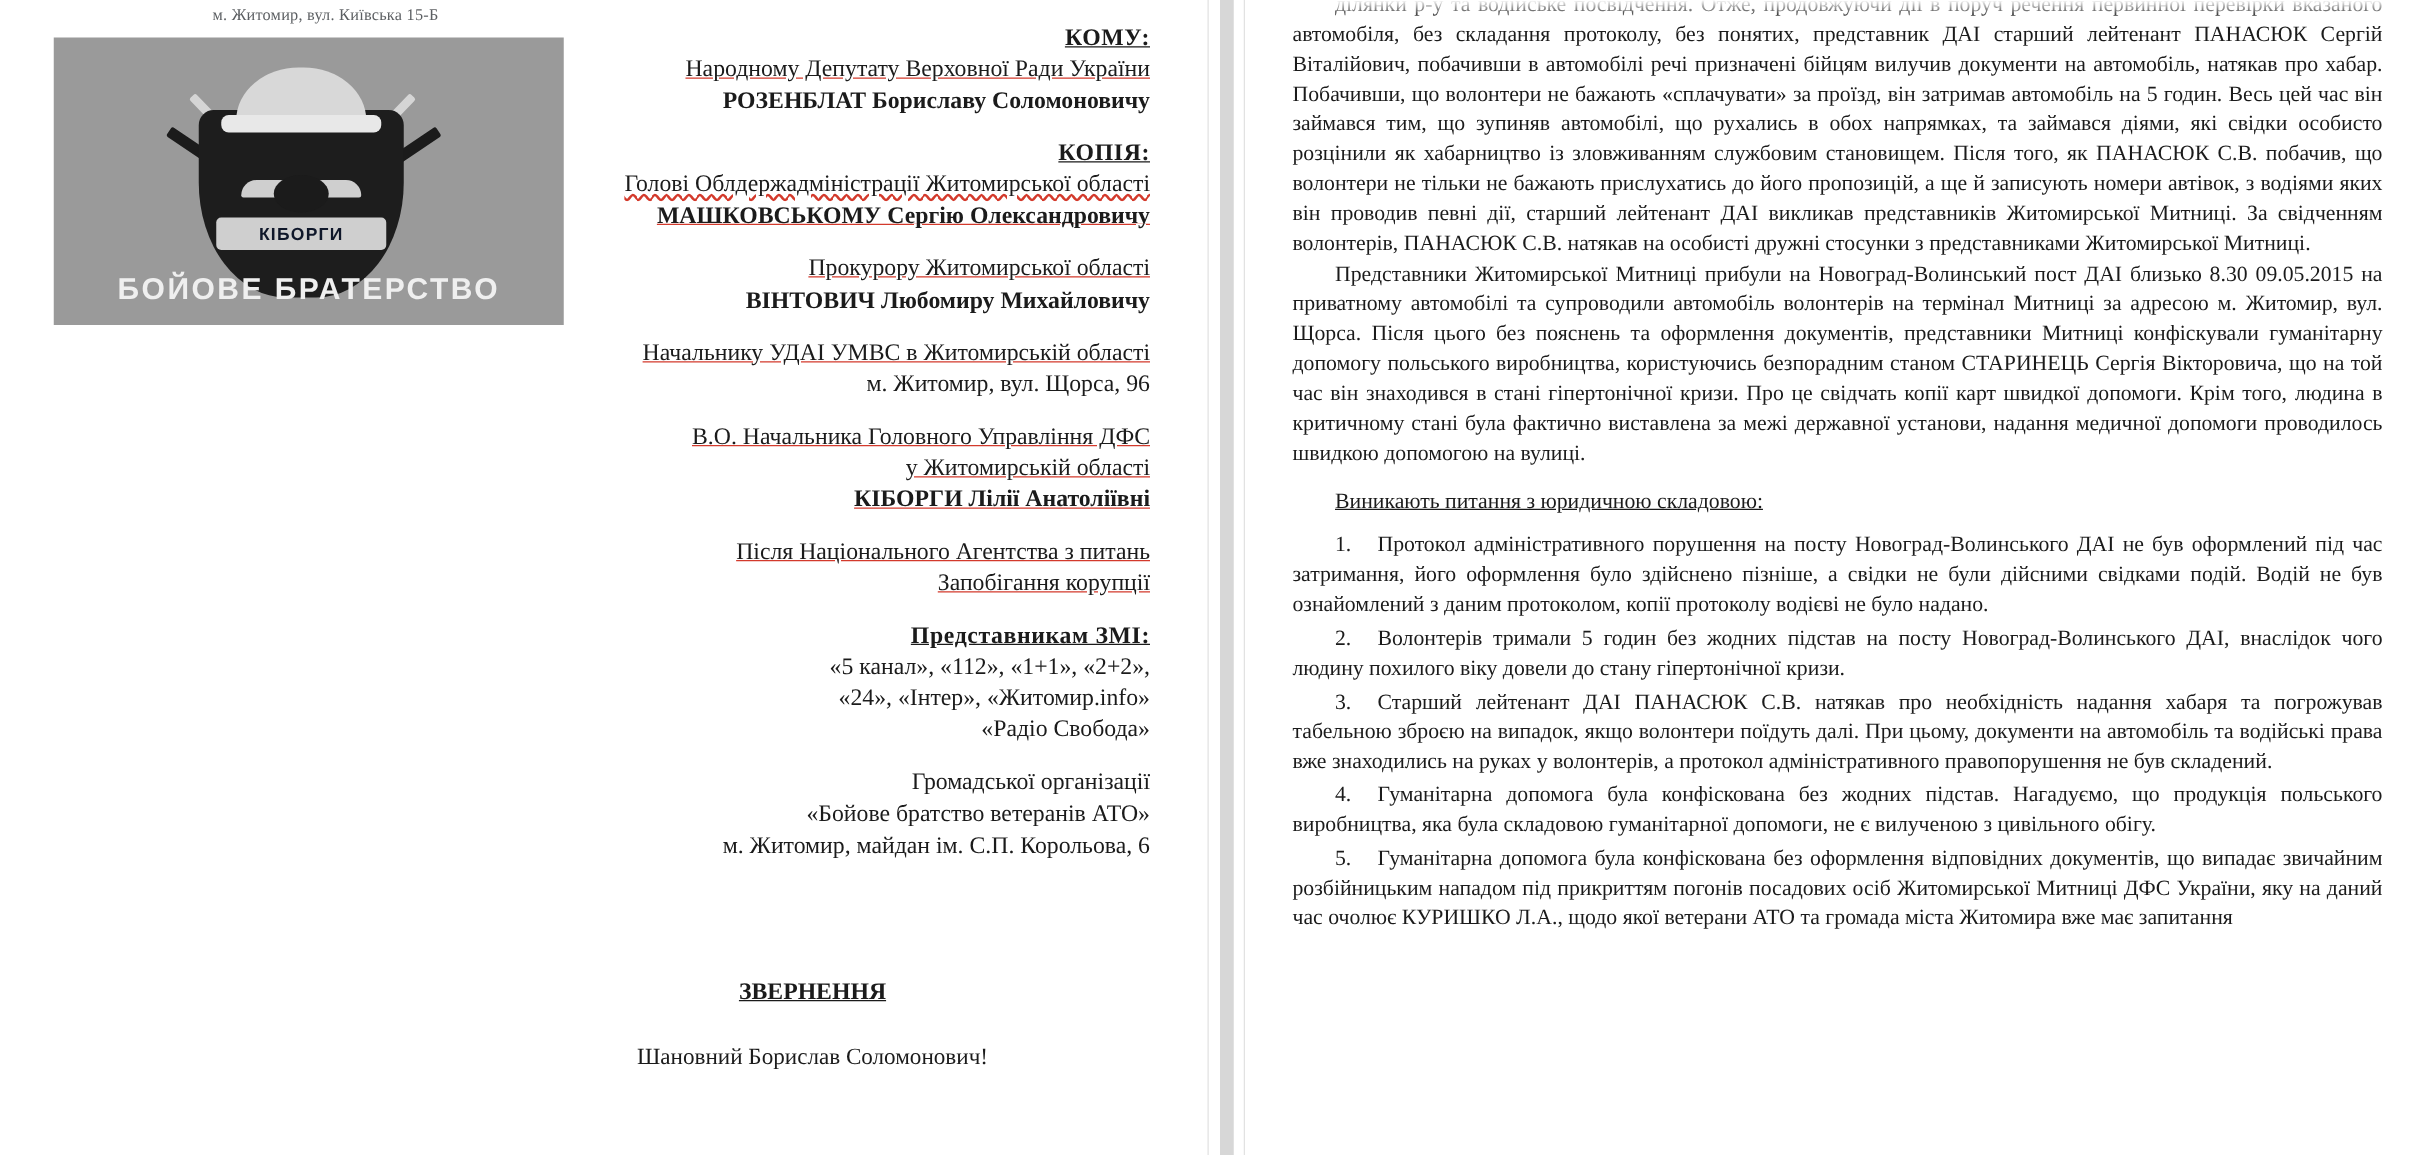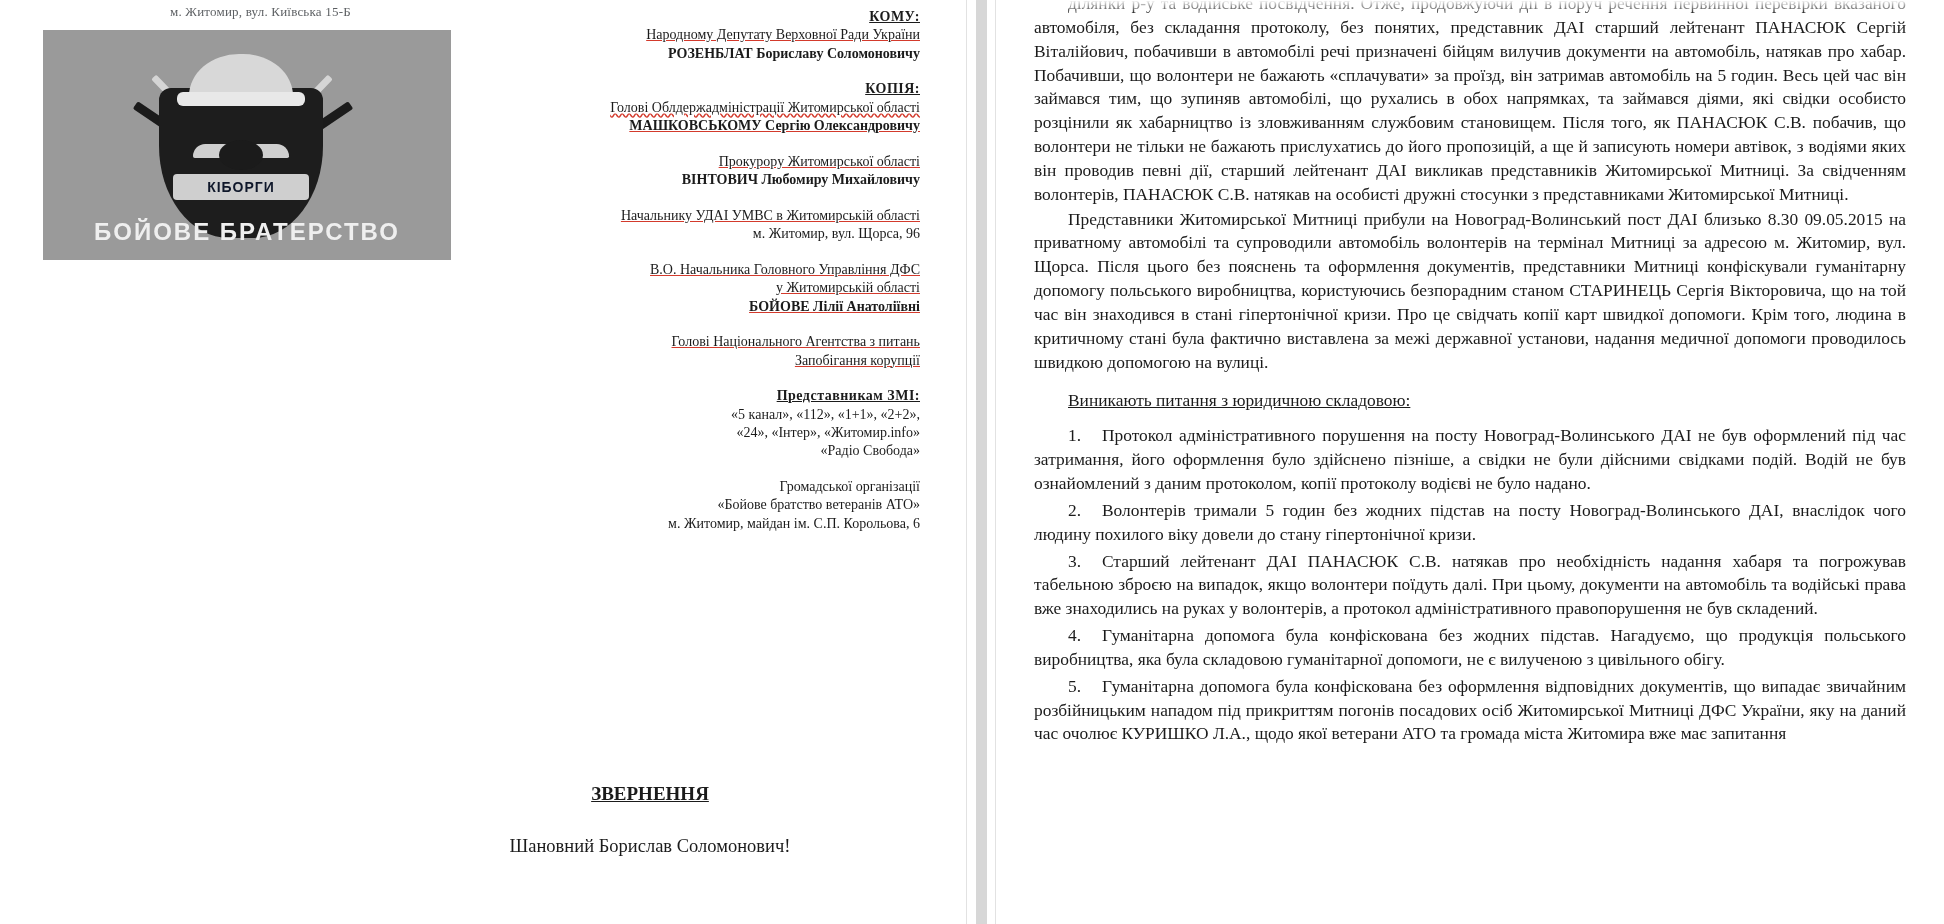--- a/index.html
+++ b/index.html
@@ -142,24 +142,24 @@
     font-weight: bold;
     font-size: 24px;
     letter-spacing: 2px;
     margin-top: 32px;
   }
 
   
   .addr {
     position: absolute;
     left: 380px;
-    top: 8px;
+    top: 18px;
     width: 540px;
     text-align: right;
-    font-size: 14px;
+    font-size: 19px;
     line-height: 1.32;
     color: #1b1b1b;
   }
   .addr .grp { margin-bottom: 17px; }
   .addr .hdr {
     font-weight: bold;
     text-decoration: underline;
     letter-spacing: 0.5px;
   }
   .addr .ln { white-space: nowrap; }
@@ -260,25 +260,25 @@
       </div>
 
       <div class="grp">
         <div class="ln"><span class="spell">Начальнику УДАІ УМВС в Житомирській області</span></div>
         <div class="ln">м. Житомир, вул. Щорса, 96</div>
       </div>
 
       <div class="grp">
         <div class="ln"><span class="spell">В.О. Начальника Головного Управління ДФС</span></div>
         <div class="ln"><span class="spell">у Житомирській області</span></div>
-        <div class="ln b"><span class="spell">БОЙОВЕ Лілії Анатоліївні</span></div>
-      </div>
-
-      <div class="grp">
-        <div class="ln"><span class="spell">Голові Національного Агентства з питань</span></div>
+        <div class="ln b"><span class="spell">КІБОРГИ Лілії Анатоліївні</span></div>
+      </div>
+
+      <div class="grp">
+        <div class="ln"><span class="spell">Після Національного Агентства з питань</span></div>
         <div class="ln"><span class="spell">Запобігання корупції</span></div>
       </div>
 
       <div class="grp">
         <div class="hdr">Представникам ЗМІ:</div>
         <div class="ln">«5 канал», «112», «1+1», «2+2»,</div>
         <div class="ln">«24», «Інтер», «Житомир.info»</div>
         <div class="ln">«Радіо Свобода»</div>
       </div>
 

